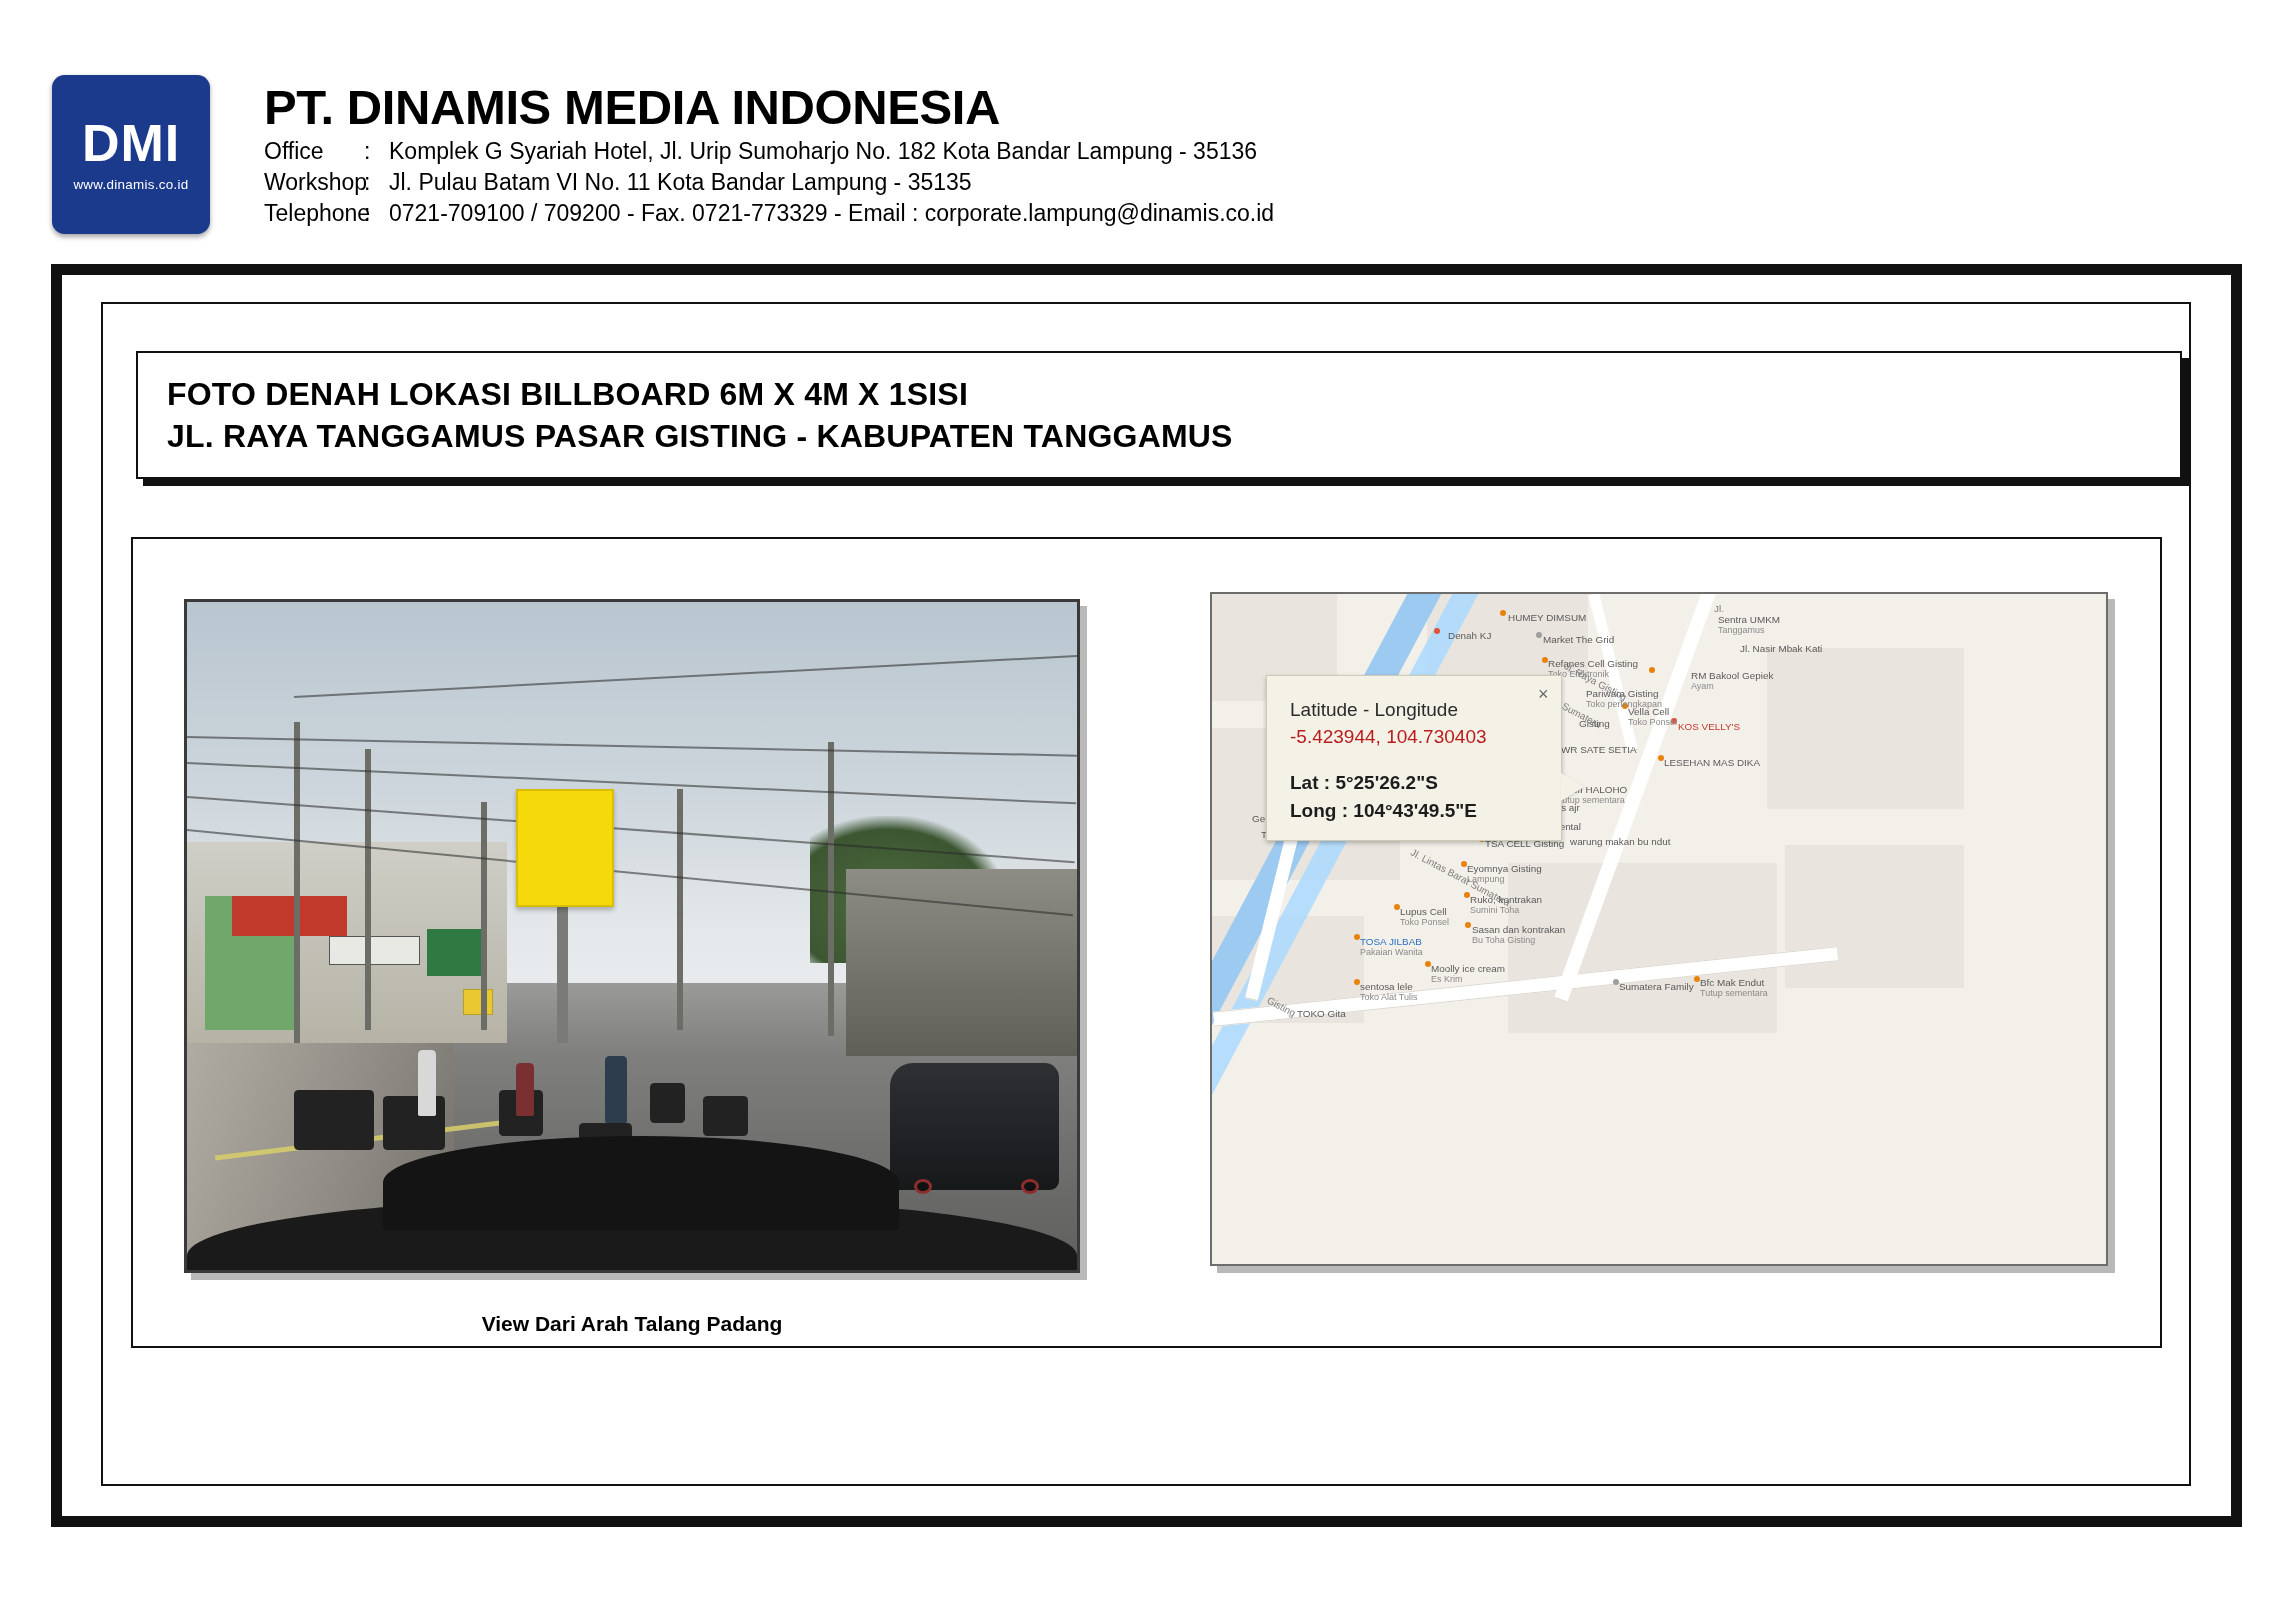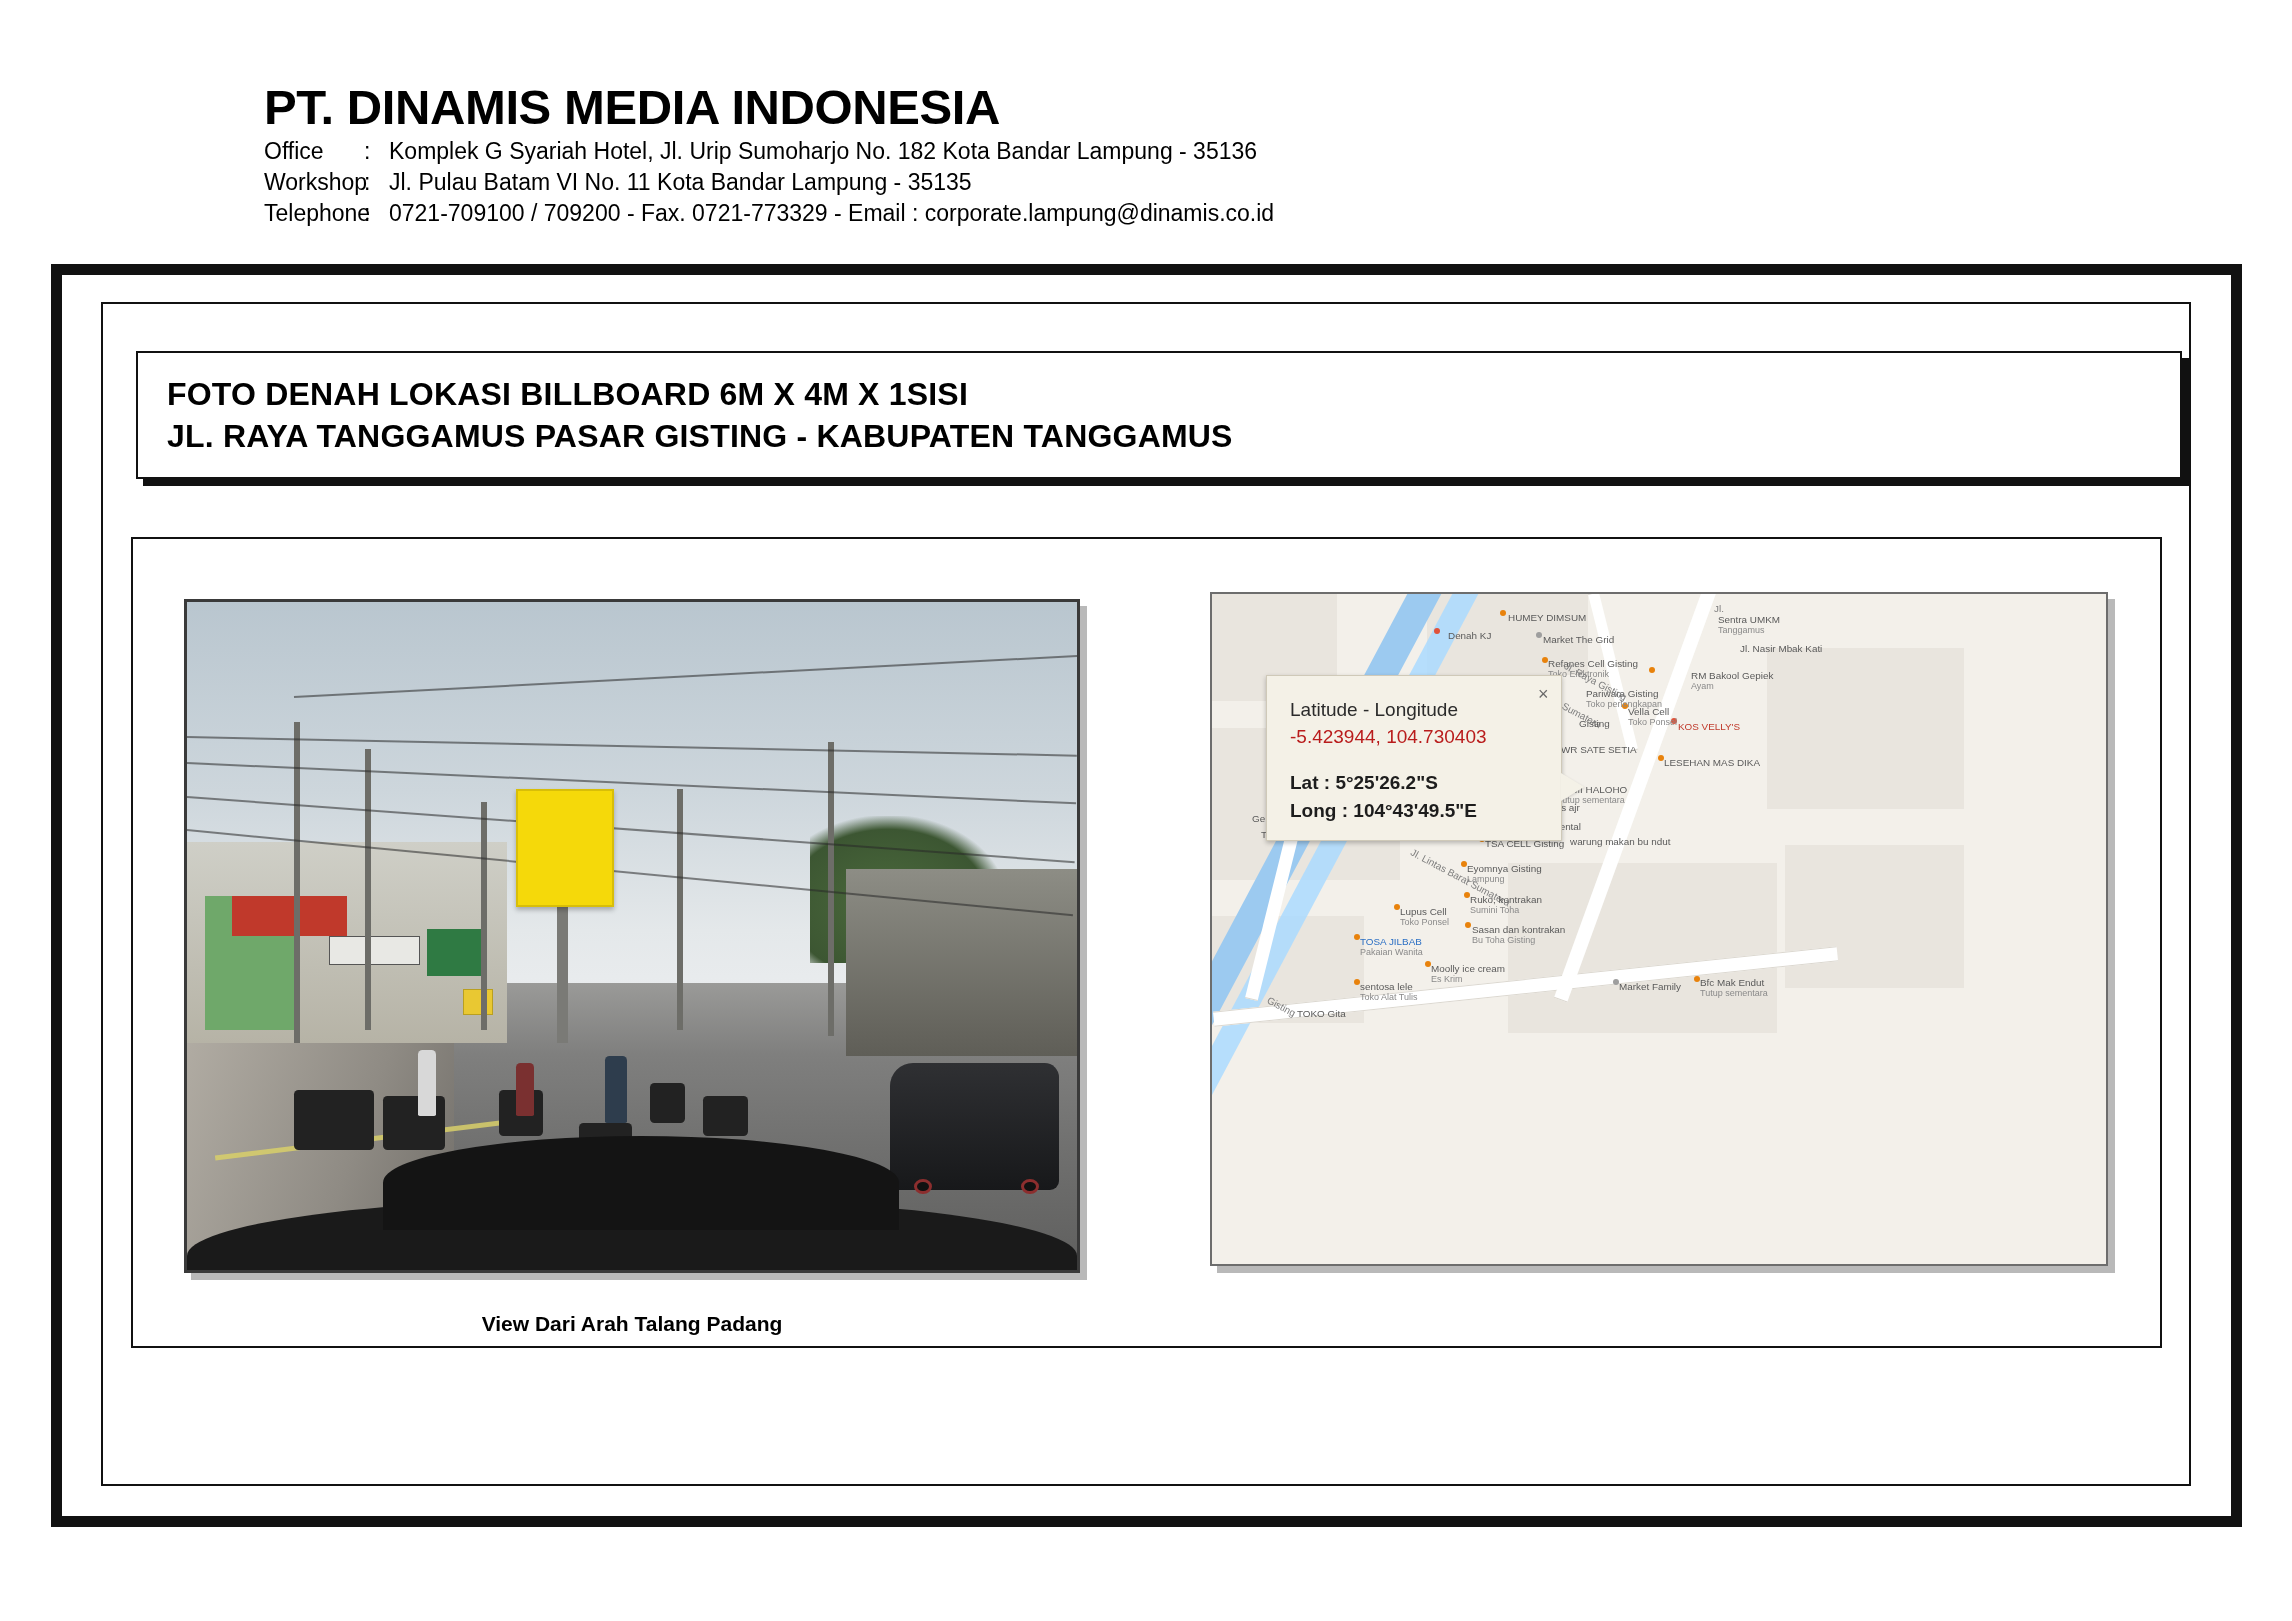--- a/index.html
+++ b/index.html
@@ -362,20 +362,24 @@
   .info-t2 { font-size: 19px; color:#b91c1c; line-height: 27px; }
   .info-gap { height: 19.7px; }
   .info-t3 { font-size: 19px; color:#1d1d1d; font-weight:600; line-height: 28px; }
   .info-t4 { font-size: 19px; color:#1d1d1d; font-weight:600; line-height: 28px; }
 </style>
 </head>
 <body>
 
 <div class="letterhead">
 
+  <div class="logo-box">
+    <div class="logo-text">DMI</div>
+    <div class="logo-sub">www.dinamis.co.id</div>
+  </div>
 
   <div class="company-name">PT. DINAMIS MEDIA INDONESIA</div>
 
   <div class="contact-lines">
     <div class="contact-row">
       <span class="c-label">Office</span>
       <span class="c-colon">:</span>
       <span class="c-val">Komplek G Syariah Hotel, Jl. Urip  Sumoharjo No. 182 Kota Bandar Lampung - 35136</span>
     </div>
     <div class="contact-row">
@@ -621,21 +625,21 @@
     </div>
   <div class="map-label" style="left:54px; top:407px; transform: rotate(28deg); color:#7d7d7d;">
       <span class="l1">Gisting</span>
       <span class="l2"></span>
     </div>
   <div class="map-label" style="left:85px; top:414px;">
       <span class="l1">TOKO Gita</span>
       <span class="l2"></span>
     </div>
   <div class="map-label" style="left:407px; top:387px;">
-      <span class="l1">Market Family</span>
+      <span class="l1">Sumatera Family</span>
       <span class="l2"></span>
     </div>
   <div class="map-label" style="left:488px; top:383px;">
       <span class="l1">Bfc Mak Endut</span>
       <span class="l2">Tutup sementara</span>
     </div>
   <div class="map-label" style="left:502px; top:9px; color:#7d7d7d;">
       <span class="l1">Jl.</span>
       <span class="l2"></span>
     </div>

